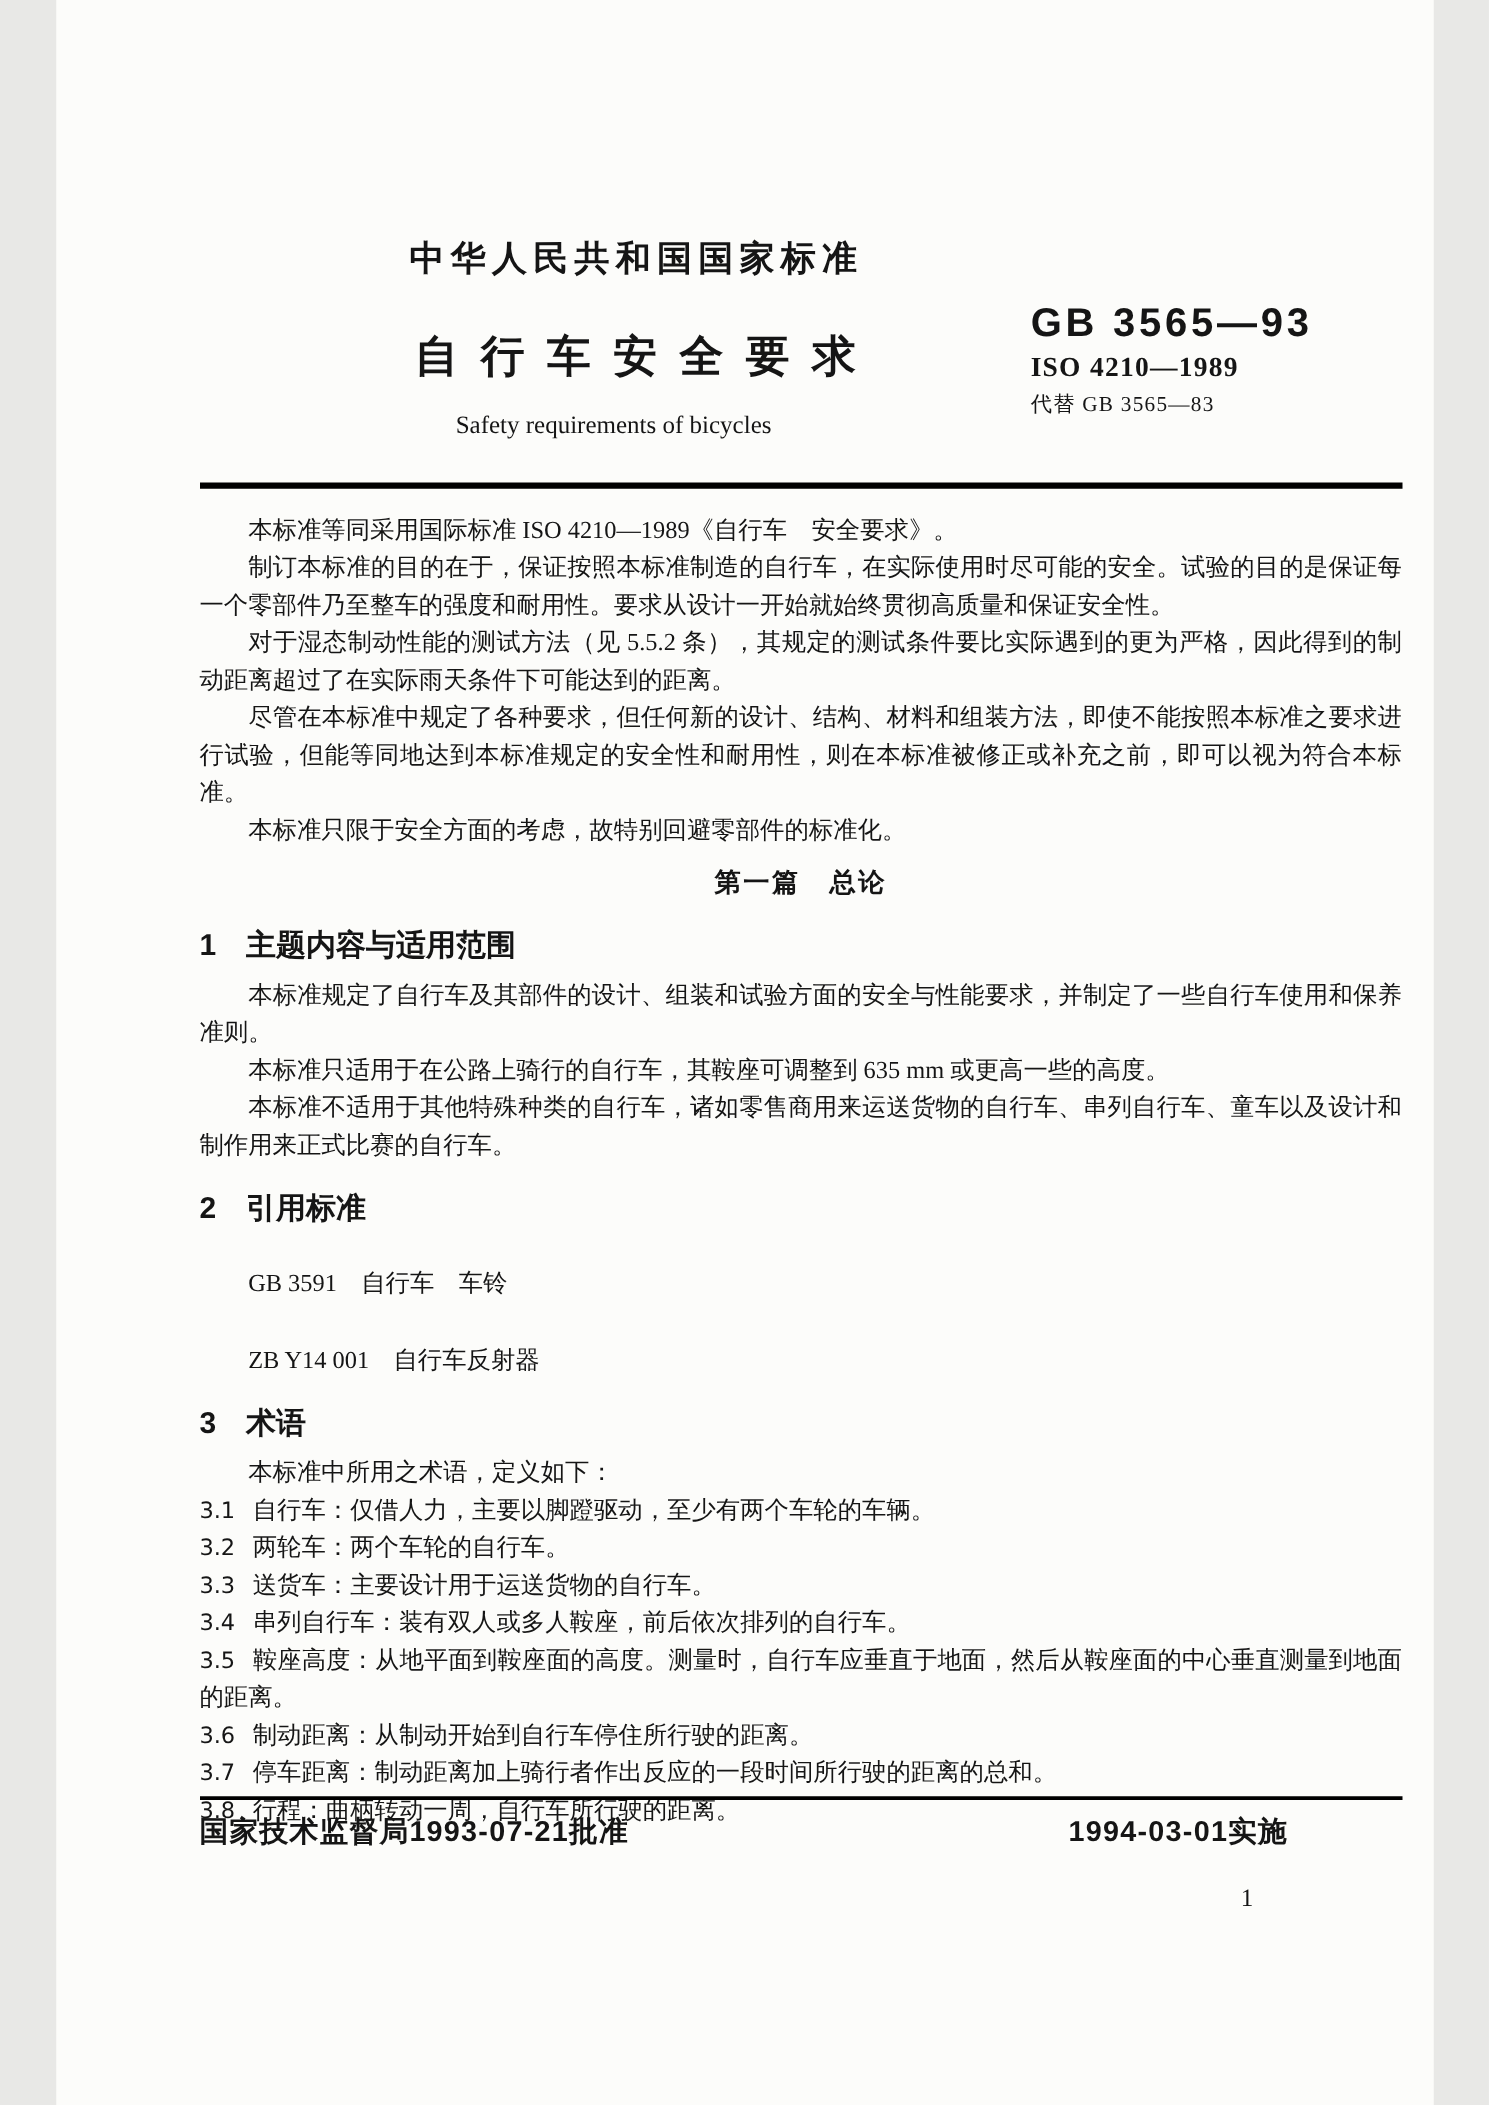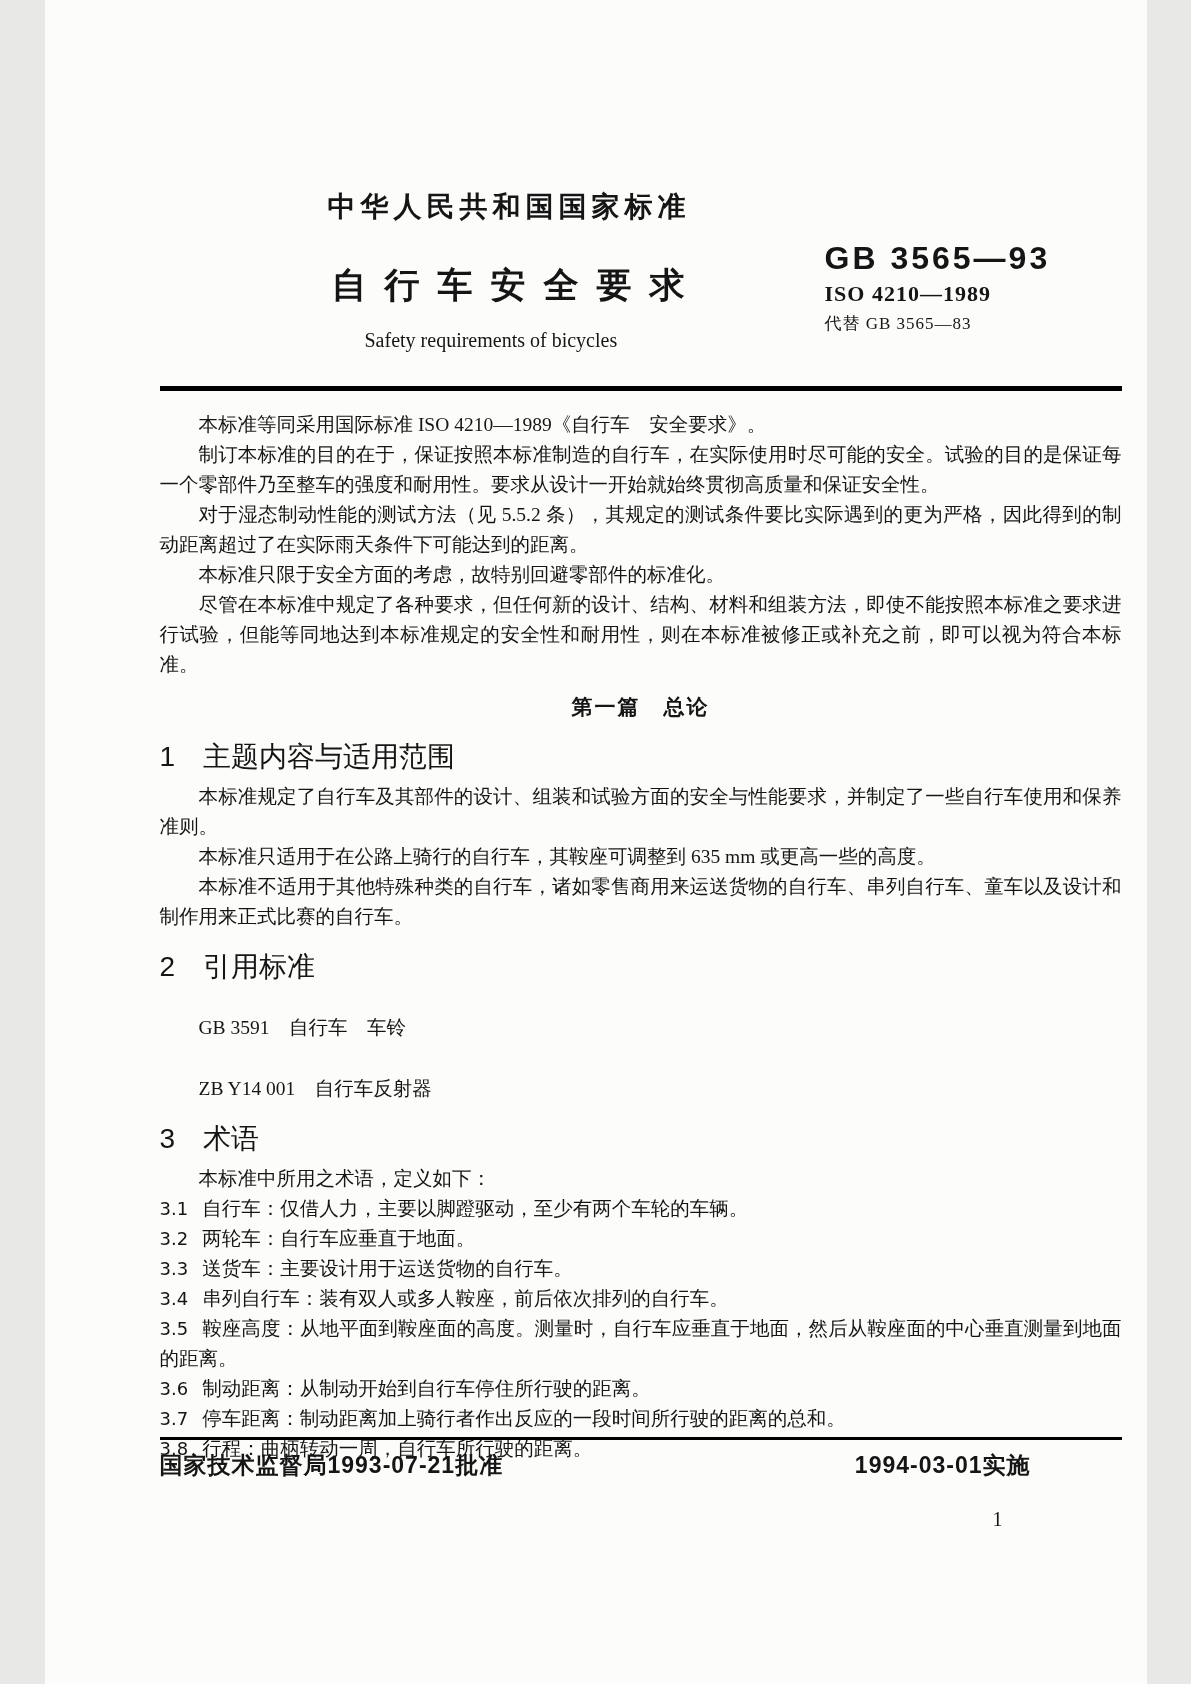--- a/index.html
+++ b/index.html
@@ -54,21 +54,21 @@
   }
   .para { text-indent: 2em; }
   .part-heading {
     text-align: center;
     font-family: Liberation Sans, sans-serif;
     font-size: 21px; font-weight: bold; letter-spacing: 2px;
     margin: 12px 0 14px 0; text-indent: 0;
   }
   .sec-heading {
     font-family: "Liberation Sans", "DejaVu Sans", sans-serif;
-    font-size: 28px; font-weight: normal;
+    font-size: 24px; font-weight: bold;
     margin: 20px 0 10px 0; text-indent: 0; text-align: left;
   }
   .ref { padding-left: 39px; margin-top: 31px; }
   .term { text-indent: 0; }
   .term-no {
     font-family: "DejaVu Sans", "Liberation Sans", sans-serif;
     font-size: 18px; margin-right: 14px;
   }
   
   .footer-left {
@@ -98,39 +98,39 @@
   <div class="iso-no">ISO 4210—1989</div>
   <div class="replaces">代替 GB 3565—83</div>
 
   <div class="rule rule-top"></div>
 
   <main class="body">
 
     <p class="para">本标准等同采用国际标准 ISO 4210—1989《自行车　安全要求》。</p>
     <p class="para">制订本标准的目的在于，保证按照本标准制造的自行车，在实际使用时尽可能的安全。试验的目的是保证每一个零部件乃至整车的强度和耐用性。要求从设计一开始就始终贯彻高质量和保证安全性。</p>
     <p class="para">对于湿态制动性能的测试方法（见 5.5.2 条），其规定的测试条件要比实际遇到的更为严格，因此得到的制动距离超过了在实际雨天条件下可能达到的距离。</p>
+    <p class="para">尽管在本标准中规定了各种要求，但任何新的设计、结构、材料和组装方法，即使不能按照本标准之要求进行试验，但能等同地达到本标准规定的安全性和耐用性，则在本标准被修正或补充之前，即可以视为符合本标准。</p>
     <p class="para">本标准只限于安全方面的考虑，故特别回避零部件的标准化。</p>
-    <p class="para">尽管在本标准中规定了各种要求，但任何新的设计、结构、材料和组装方法，即使不能按照本标准之要求进行试验，但能等同地达到本标准规定的安全性和耐用性，则在本标准被修正或补充之前，即可以视为符合本标准。</p>
 
     <h2 class="part-heading">第一篇　总论</h2>
 
     <h3 class="sec-heading">1　主题内容与适用范围</h3>
     <p class="para">本标准规定了自行车及其部件的设计、组装和试验方面的安全与性能要求，并制定了一些自行车使用和保养准则。</p>
     <p class="para">本标准只适用于在公路上骑行的自行车，其鞍座可调整到 635 mm 或更高一些的高度。</p>
     <p class="para">本标准不适用于其他特殊种类的自行车，诸如零售商用来运送货物的自行车、串列自行车、童车以及设计和制作用来正式比赛的自行车。</p>
 
     <h3 class="sec-heading">2　引用标准</h3>
     <p class="ref">GB 3591　自行车　车铃</p>
     <p class="ref">ZB Y14 001　自行车反射器</p>
 
     <h3 class="sec-heading">3　术语</h3>
     <p class="para">本标准中所用之术语，定义如下：</p>
 
     <p class="term"><span class="term-no">3.1</span><span>自行车：仅借人力，主要以脚蹬驱动，至少有两个车轮的车辆。</span></p>
-    <p class="term"><span class="term-no">3.2</span><span>两轮车：自行车应垂直于地面。</span></p>
+    <p class="term"><span class="term-no">3.2</span><span>两轮车：两个车轮的自行车。</span></p>
     <p class="term"><span class="term-no">3.3</span><span>送货车：主要设计用于运送货物的自行车。</span></p>
     <p class="term"><span class="term-no">3.4</span><span>串列自行车：装有双人或多人鞍座，前后依次排列的自行车。</span></p>
     <p class="term"><span class="term-no">3.5</span><span>鞍座高度：从地平面到鞍座面的高度。测量时，自行车应垂直于地面，然后从鞍座面的中心垂直测量到地面的距离。</span></p>
     <p class="term"><span class="term-no">3.6</span><span>制动距离：从制动开始到自行车停住所行驶的距离。</span></p>
     <p class="term"><span class="term-no">3.7</span><span>停车距离：制动距离加上骑行者作出反应的一段时间所行驶的距离的总和。</span></p>
     <p class="term"><span class="term-no">3.8</span><span>行程：曲柄转动一周，自行车所行驶的距离。</span></p>
 
   </main>
 
   <div class="rule rule-bottom"></div>

